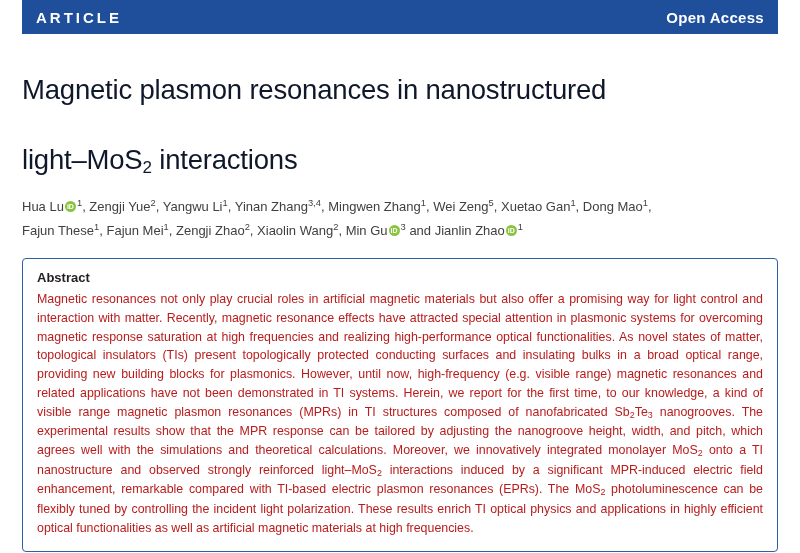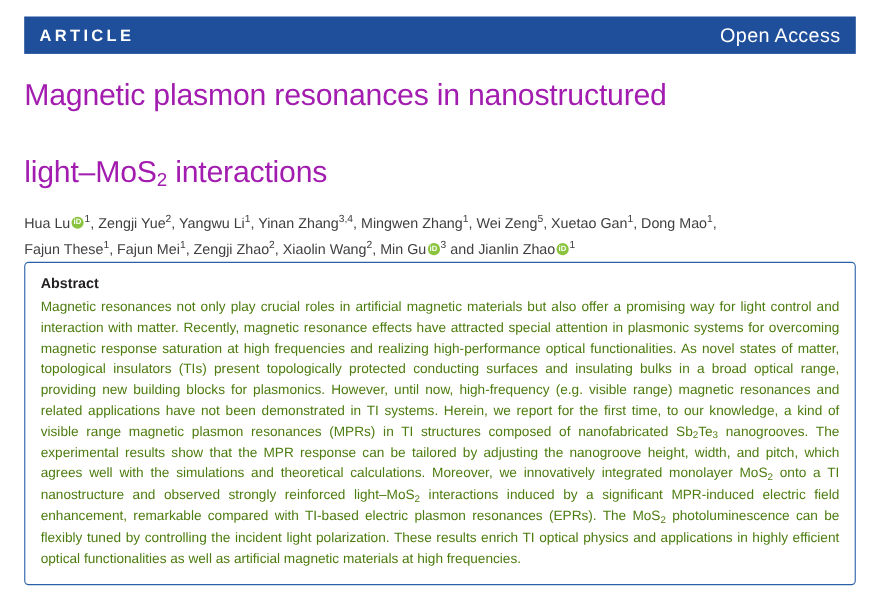--- a/index.html
+++ b/index.html
@@ -12,21 +12,21 @@
     background: #ffffff;
     font-family: "Liberation Sans", sans-serif;
     color: #231f20;
     overflow: hidden;
   }
   .page {
     position: relative;
     width: 800px;
     height: 553px;
     box-sizing: border-box;
-    padding: 15px 22px;
+    padding: 0 22px;
   }
   
   .header-bar {
     position: relative;
     margin: 0 0 0 0;
     height: 34px;
     background: #1f4f9b;
     display: flex;
     align-items: center;
     justify-content: space-between;
@@ -37,31 +37,31 @@
     margin-top: 0px;
   }
   .header-left {
     color: #ffffff;
     font-size: 15px;
     font-weight: bold;
     letter-spacing: 3px;
   }
   .header-right {
     color: #ffffff;
-    font-size: 18px;
-    font-weight: normal;
+    font-size: 15px;
+    font-weight: bold;
     letter-spacing: 0.3px;
   }
   
   .title {
-    margin: 19px 0 0 0;
+    margin: 38px 0 0 0;
     font-size: 27.5px;
     line-height: 1.28;
     font-weight: normal;
-    color: #a21caf;
+    color: #0f172a;
     letter-spacing: -0.2px;
     max-width: 720px;
   }
   .title sub {
     font-size: 0.62em;
     vertical-align: -0.22em;
   }
   
   .authors {
     margin: 16px 0 0 0;
@@ -93,37 +93,38 @@
     height: 11px;
     line-height: 11.5px;
     text-align: center;
     color: #ffffff;
     font-size: 7px;
     font-weight: bold;
     font-family: "Liberation Sans", sans-serif;
   }
   
   .abstract-box {
+    margin-top: 16px;
     border: 1.5px solid #2b5fa8;
     border-radius: 4px;
     padding: 11px 14px 13px 14px;
     box-sizing: border-box;
     width: 756px;
   }
   .abstract-title {
     font-size: 13px;
     font-weight: bold;
     color: #231f20;
     margin: 0 0 5px 0;
   }
   .abstract-text {
     font-size: 12.4px;
     line-height: 1.51;
     text-align: justify;
-    color: #4d7c0f;
+    color: #b91c1c;
     margin: 0;
   }
   .abstract-text sub {
     font-size: 0.72em;
     vertical-align: -0.25em;
   }
 </style>
 </head>
 <body>
 

